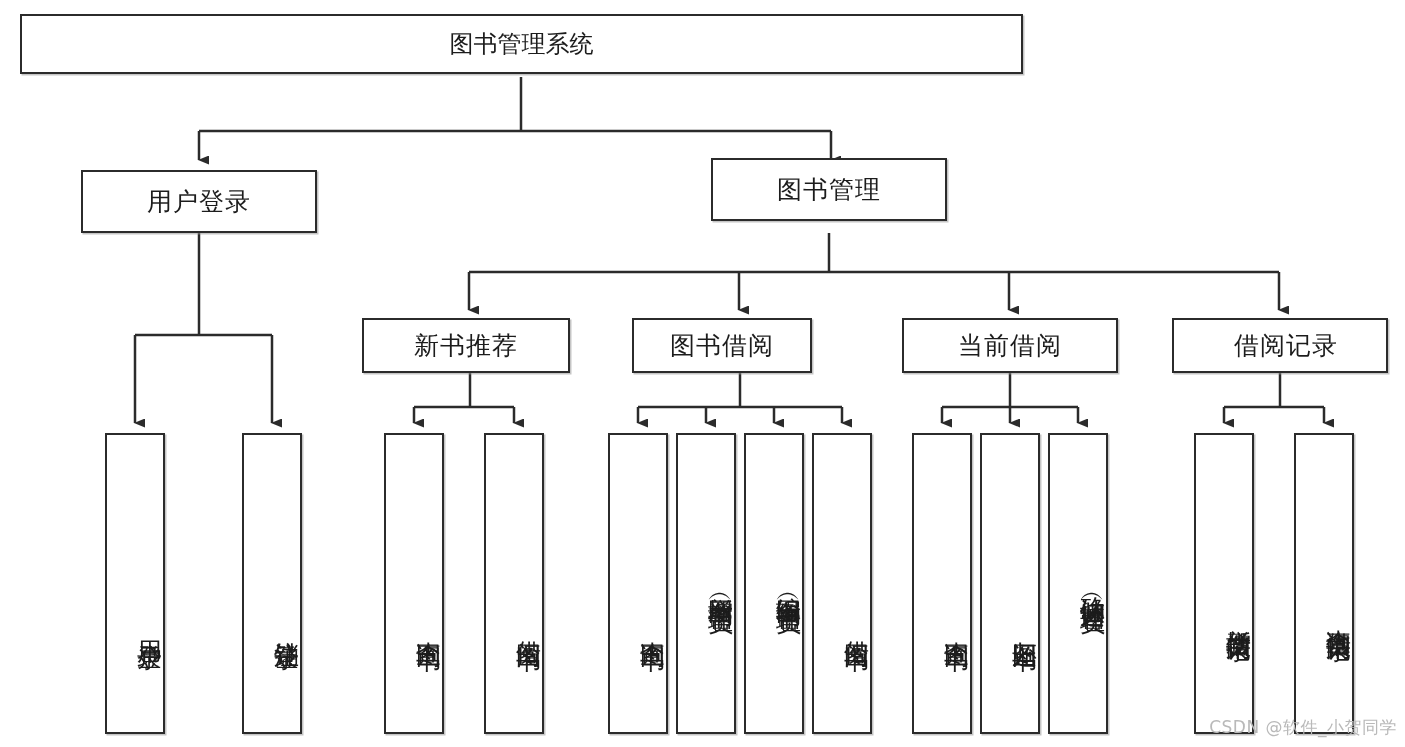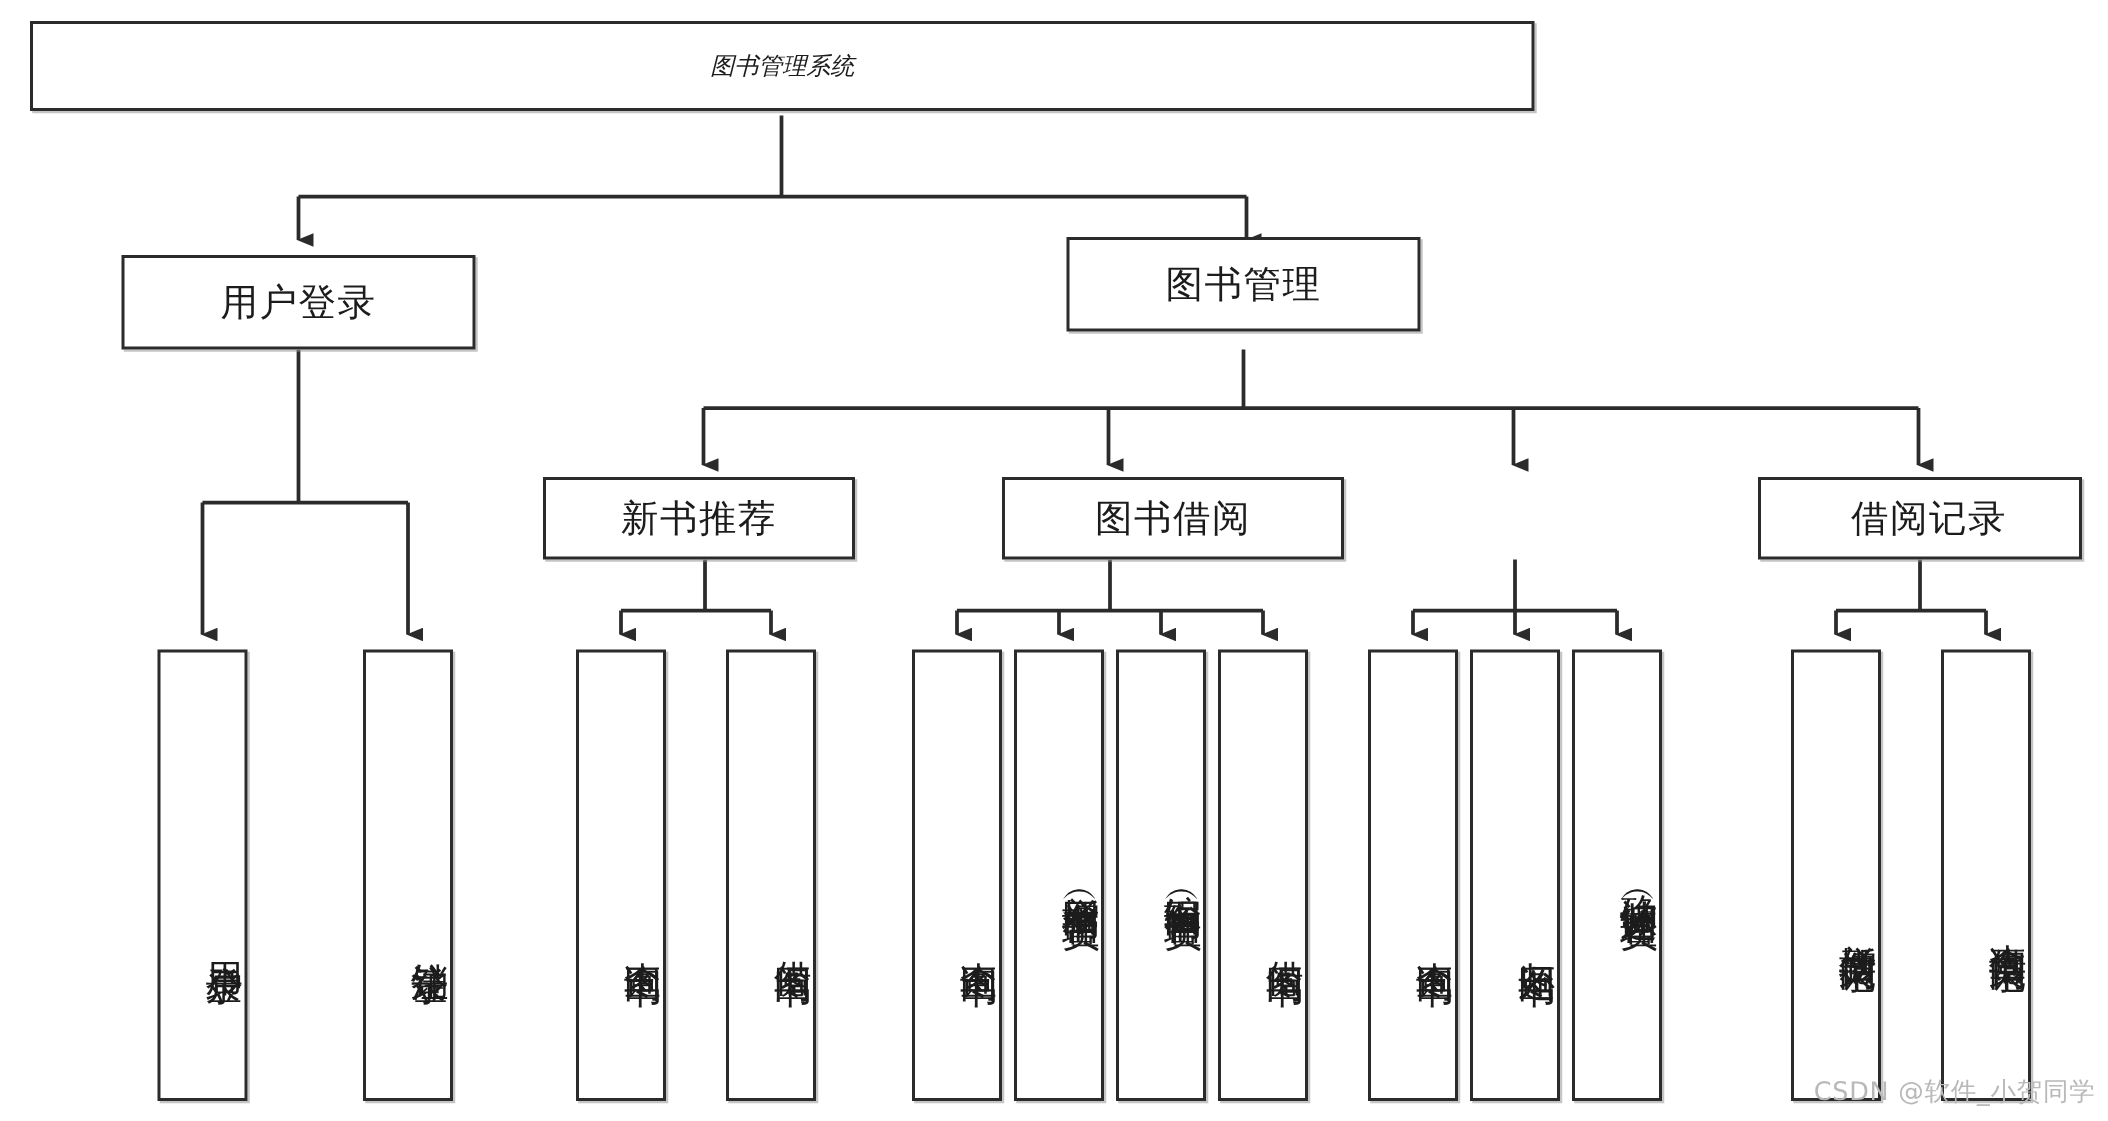--- a/index.html
+++ b/index.html
@@ -36,22 +36,21 @@
     justify-content: center;
     color: #1c1c1c;
     box-shadow: 1.5px 1.5px 0 rgba(150,150,150,0.55);
   }
   .node.horiz {
     font-size: 25px;
     letter-spacing: 1px;
     line-height: 1.1;
   }
   .node.root {
-    font-size: 16px;
-    font-style: italic;
+    font-size: 24px;
   }
   .node.leaf {
     writing-mode: vertical-rl;
     text-orientation: upright;
     font-size: 25px;
     line-height: 1.12;
     letter-spacing: 2px;
     align-items: flex-start;
     justify-content: center;
     padding-top: 4px;
@@ -146,22 +145,25 @@
   <div class="node horiz" style="left:81px; top:170px; width:236px; height:63px;">
     <span>用户登录</span>
   </div>
   <div class="node horiz" style="left:711px; top:158px; width:236px; height:63px;">
     <span>图书管理</span>
   </div>
 
   <div class="node horiz" style="left:362px; top:318px; width:208px; height:55px;">
     <span>新书推荐</span>
   </div>
-  <div class="node horiz" style="left:668px; top:318px; width:228px; height:55px;">
+  <div class="node horiz" style="left:632px; top:318px; width:180px; height:55px;">
     <span>图书借阅</span>
+  </div>
+  <div class="node horiz" style="left:902px; top:318px; width:216px; height:55px;">
+    <span>当前借阅</span>
   </div>
   <div class="node horiz" style="left:1172px; top:318px; width:216px; height:55px;padding-left:12px;">
     <span>借阅记录</span>
   </div>
 
   <div class="node leaf mid" style="left:105px; top:433px; width:60px; height:301px;">
     <span class="leaf-text">用户登录</span>
   </div>
   <div class="node leaf mid" style="left:242px; top:433px; width:60px; height:301px;">
     <span class="leaf-text">注销登录</span>

